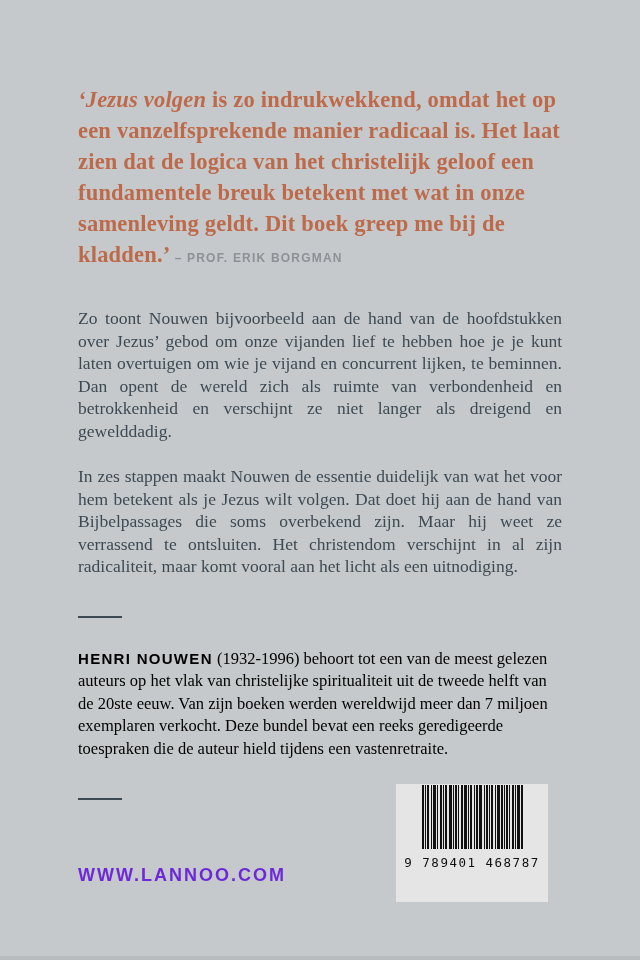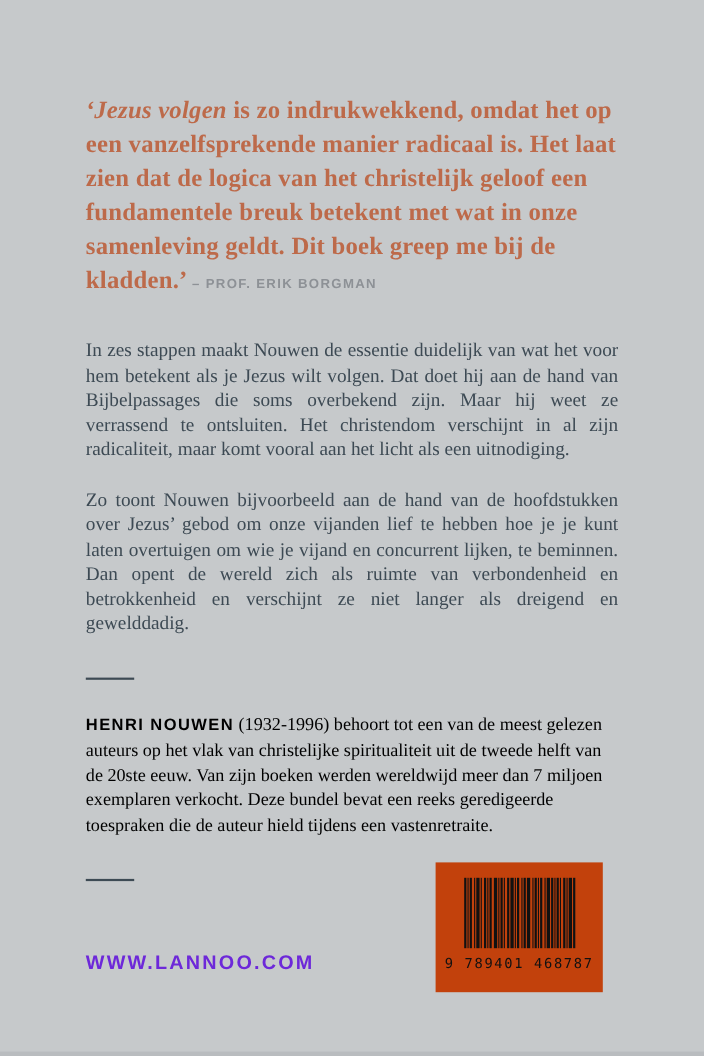--- a/index.html
+++ b/index.html
@@ -80,26 +80,26 @@
     font-size: 18px;
     letter-spacing: 2px;
     color: #6d28d9;
   }
   .barcode-box {
     position: absolute;
     right: 92px;
     bottom: 54px;
     width: 152px;
     height: 118px;
-    background: #c2410c;
+    background: #e5e5e5;
     display: flex;
     flex-direction: column;
     align-items: center;
     justify-content: flex-start;
-    padding-top: 14px;
+    padding-top: 1px;
   }
   .barcode-bars {
     display: flex;
     align-items: stretch;
     height: 64px;
   }
   .barcode-bars .bar { background: #111111; height: 100%; display: block; }
   .barcode-bars .gap { background: transparent; height: 100%; display: block; }
   .barcode-number {
     margin-top: 6px;
@@ -114,22 +114,22 @@
 <body>
 
 <div class="page">
   <div class="content">
 
     <blockquote class="quote">
       <span class="q-italic">‘Jezus volgen</span><span> is zo indrukwekkend, omdat het op een vanzelfsprekende manier radicaal is. Het laat zien dat de logica van het christelijk geloof een fundamentele breuk betekent met wat in onze samenleving geldt. Dit boek greep me bij de kladden.’ </span><span class="attribution">– PROF. ERIK BORGMAN</span>
     </blockquote>
 
     <div class="body-text">
+      <p>Zo toont Nouwen bijvoorbeeld aan de hand van de hoofdstukken over Jezus’ gebod om onze vijanden lief te hebben hoe je je kunt laten overtuigen om wie je vijand en concurrent lijken, te beminnen. Dan opent de wereld zich als ruimte van verbondenheid en betrokkenheid en verschijnt ze niet langer als dreigend en gewelddadig.</p>
       <p>In zes stappen maakt Nouwen de essentie duidelijk van wat het voor hem betekent als je Jezus wilt volgen. Dat doet hij aan de hand van Bijbelpassages die soms overbekend zijn. Maar hij weet ze verrassend te ontsluiten. Het christendom verschijnt in al zijn radicaliteit, maar komt vooral aan het licht als een uitnodiging.</p>
-      <p>Zo toont Nouwen bijvoorbeeld aan de hand van de hoofdstukken over Jezus’ gebod om onze vijanden lief te hebben hoe je je kunt laten overtuigen om wie je vijand en concurrent lijken, te beminnen. Dan opent de wereld zich als ruimte van verbondenheid en betrokkenheid en verschijnt ze niet langer als dreigend en gewelddadig.</p>
     </div>
 
     <hr class="divider">
 
     <div class="bio">
       <span class="bio-name">HENRI NOUWEN</span><span> (1932-1996)</span><span> behoort tot een van de meest gelezen auteurs op het vlak van christelijke spiritualiteit uit de tweede helft van de 20ste eeuw. Van zijn boeken werden wereldwijd meer dan 7 miljoen exemplaren verkocht. Deze bundel bevat een reeks geredigeerde toespraken die de auteur hield tijdens een vastenretraite.</span>
     </div>
 
     <hr class="divider">
   </div>

